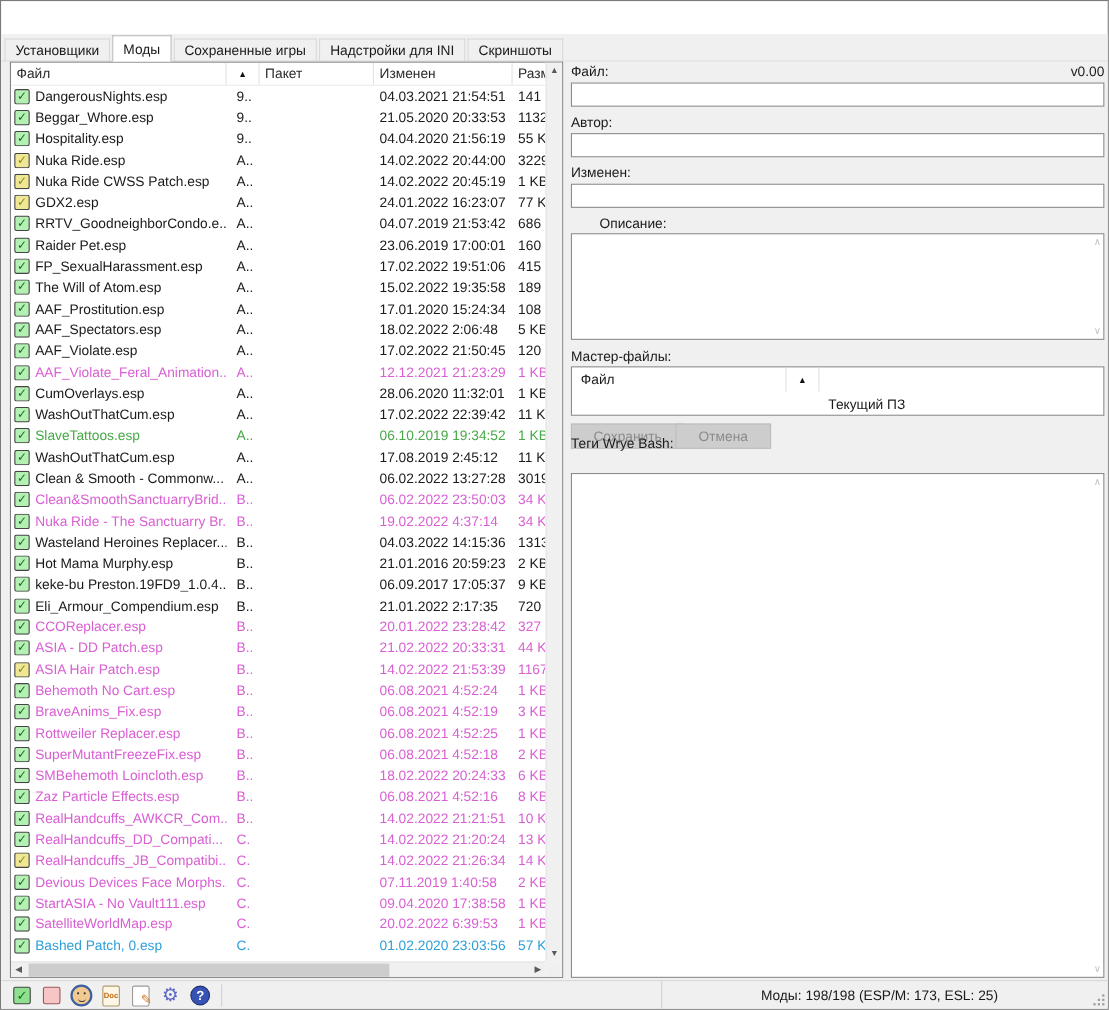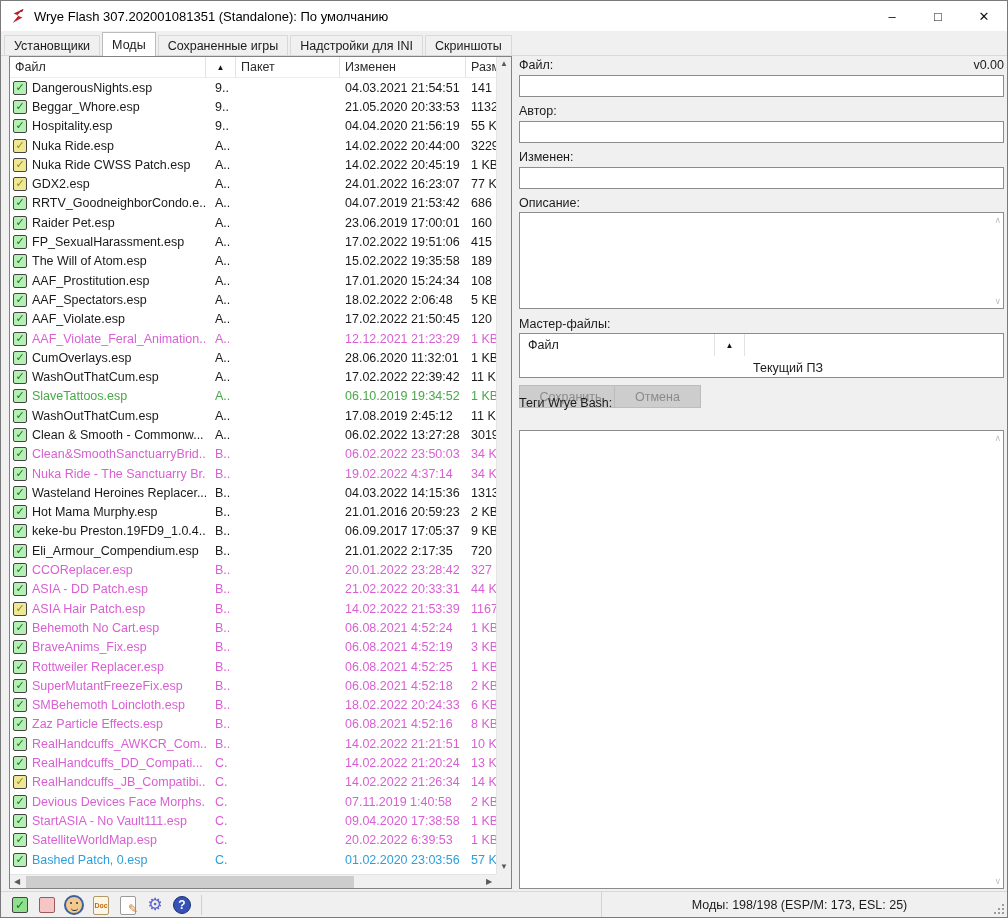--- a/index.html
+++ b/index.html
@@ -93,32 +93,20 @@
   .tool-sep { width:1px; height:20px; background:#cfcfcf; margin-left:2px; }
   .status-field { position:absolute; left:600px; right:10px; top:0; bottom:0; display:flex; align-items:center; justify-content:center; border-left:1px solid #d3d3d3; }
   .resize-grip { position:absolute; right:3px; bottom:3px; width:10px; height:10px; }
   .resize-grip::before { content:""; position:absolute; right:0; bottom:0; width:2px; height:2px; background:#9c9c9c; box-shadow:-4px 0 0 #9c9c9c, -8px 0 0 #9c9c9c, 0 -4px 0 #9c9c9c, -4px -4px 0 #9c9c9c, 0 -8px 0 #9c9c9c; }
 </style>
 </head>
 <body>
 
 <div class="window">
 
-  <div class="titlebar">
-    <svg class="app-icon" viewBox="0 0 16 16">
-      <path d="M13.5 1 L3.5 5.5 L8.5 7.5 L2.5 15 L12.5 9.5 L7 7.6 Z" fill="#b5222f"></path>
-      <path d="M13.5 1 L10 2.6 L12 4.2 Z" fill="#7d1620"></path>
-    </svg>
-    <span class="title-text">Wrye Flash 307.202001081351 (Standalone): По умолчанию</span>
-    <div class="win-controls">
-      <div class="win-btn">–</div>
-      <div class="win-btn">□</div>
-      <div class="win-btn">✕</div>
-    </div>
-  </div>
 
   <div class="tabbar">
     <div class="tabs">
         <div class="tab">Установщики</div>
         <div class="tab active">Моды</div>
         <div class="tab">Сохраненные игры</div>
         <div class="tab">Надстройки для INI</div>
         <div class="tab">Скриншоты</div>
       </div>
   </div>
@@ -564,21 +552,21 @@
     <div class="label" style="left:518px; top:2px;">Файл:</div>
     <div class="version" style="top:2px;">v0.00</div>
     <input class="field" style="top: 19px;" value="">
 
     <div class="label" style="left:518px; top:48px;">Автор:</div>
     <input class="field" style="top: 65px;" value="">
 
     <div class="label" style="left:518px; top:94px;">Изменен:</div>
     <input class="field" style="top: 111px;" value="">
 
-    <div class="label" style="left:518px; top:140px;">Описание:</div>
+    <div class="label" style="left:544px; top:140px;">Описание:</div>
     <div class="area" style="top:156px; height:97px;">
       <span class="scroll-hint-up">∧</span>
       <span class="scroll-hint-dn">∨</span>
     </div>
 
     <div class="label" style="left:518px; top:261px;">Мастер-файлы:</div>
     <div class="masters-table" style="top:277px;">
       <div class="m-header">
         <div class="m-hcell m-file">Файл</div>
         <div class="m-hcell m-arrow">

